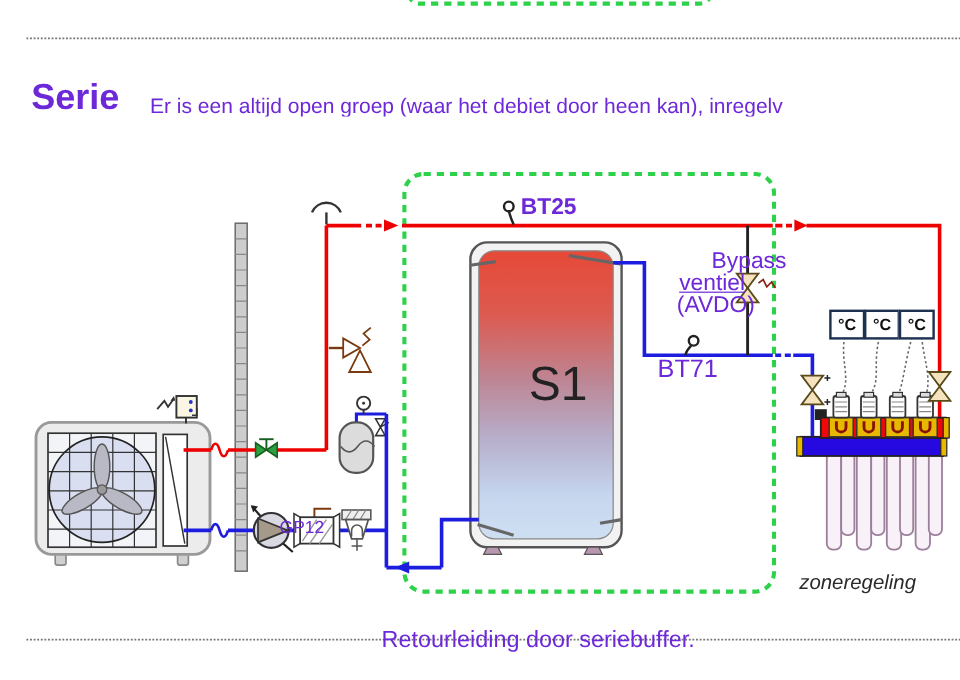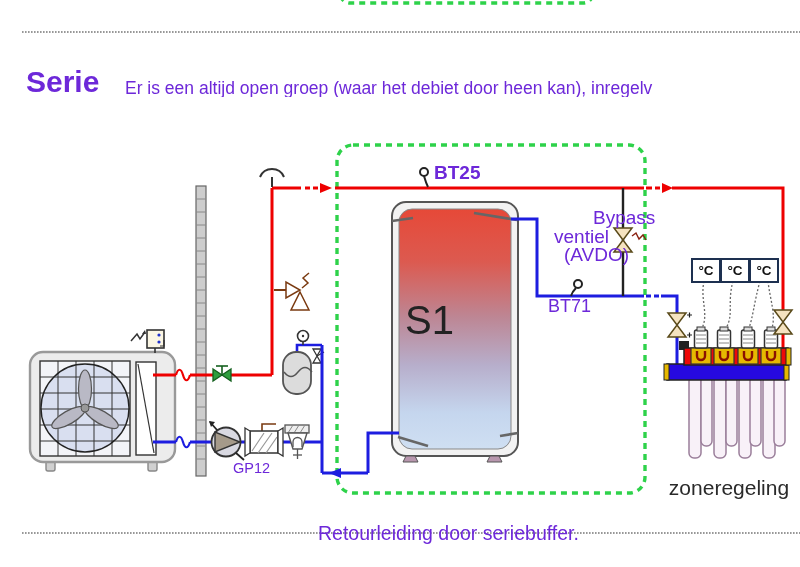--- a/index.html
+++ b/index.html
@@ -3,27 +3,27 @@
 <meta charset="utf-8">
 <style>
   html,body{margin:0;padding:0;background:#fff;}
   .stage{position:relative;width:800px;height:567px;overflow:hidden;background:#fff;
          font-family:"Liberation Sans",sans-serif;}
   svg{position:absolute;left:0;top:0;}
   .lbl{position:absolute;color:#6d28d9;white-space:nowrap;line-height:1.05;}
   .heading{left:26px;top:66px;font-size:30px;font-weight:bold;letter-spacing:0px;}
   .intro{left:125px;top:79px;font-size:17.5px;width:720px;overflow:hidden;}
   .bt25{left:434px;top:163px;font-size:19px;font-weight:bold;}
-  .bt71{left:548px;top:297px;font-size:18px;}
+  .bt71{left:548px;top:297px;font-size:21px;}
   .byp1{left:548px;top:208px;font-size:19px;margin-left:45px;}
-  .byp2{left:554px;top:227px;font-size:19px;}
+  .byp2{left:566px;top:227px;font-size:19px;text-decoration:underline;}
   .byp3{left:564px;top:245px;font-size:19px;}
-  .s1{left:405px;top:299px;width:120px;text-align:left;font-size:40px;color:#222;}
-  .gp12{left:206px;top:461px;font-size:14.5px;padding-left:27px;}
-  .zone{left:666px;top:477px;width:126px;text-align:center;font-size:21px;color:#2a2a2a;}
+  .s1{left:405px;top:299px;width:120px;text-align:center;font-size:40px;color:#222;}
+  .gp12{left:206px;top:433px;font-size:14.5px;padding-left:27px;}
+  .zone{left:666px;top:477px;width:126px;font-size:17px;color:#2a2a2a;font-style:italic;}
   .caption{left:318px;top:499px;font-size:19.5px;margin-top:24px;}
   .thermo{position:absolute;top:258px;width:26px;height:21px;background:#fff;
           border:2.5px solid #1d3050;display:flex;align-items:center;justify-content:center;
           font-size:13.5px;font-weight:bold;color:#111;}
 </style>
 </head>
 <body>
 
 <div class="stage">
 

